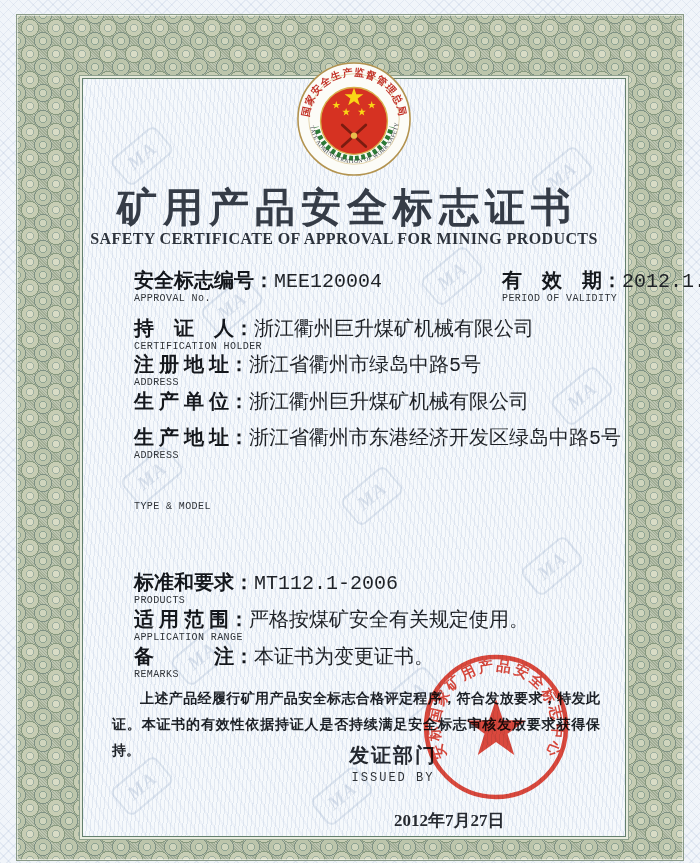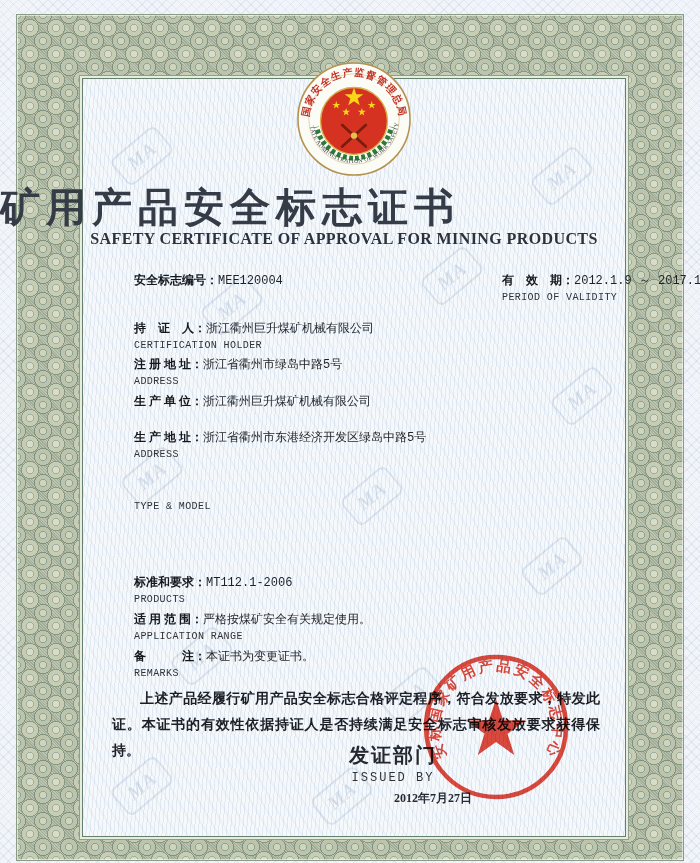--- a/index.html
+++ b/index.html
@@ -22,38 +22,38 @@
     background-image:
       repeating-linear-gradient(95deg, rgba(190,205,225,.38) 0 1px, rgba(0,0,0,0) 1px 4px),
       repeating-linear-gradient(60deg, rgba(205,215,235,.22) 0 2px, rgba(0,0,0,0) 2px 9px);
     border:1px solid #64806e;box-shadow:0 0 0 2px #e8ecdf,0 0 0 3px #8da08c;}
   .wm{position:absolute;display:flex;align-items:center;justify-content:center;
     width:54px;height:30px;border:2px solid rgba(160,178,205,.30);border-radius:7px;
     color:rgba(160,178,205,.34);font:italic 700 19px "Liberation Serif",serif;
     transform:rotate(-40deg);letter-spacing:1px;}
   .content{position:absolute;inset:0;}
   .emblem{position:absolute;left:295px;top:60px;width:118px;height:118px;}
-  .title{position:absolute;left:0;right:6px;top:180px;
+  .title{position:absolute;left:0;right:6px;top:180px;text-align:center;
     font-size:40px;font-weight:600;letter-spacing:6px;color:#353c47;}
   .subtitle{position:absolute;left:0;right:12px;top:230px;text-align:center;
     font-size:16px;font-weight:700;letter-spacing:.4px;color:#2d333c;}
   .row{position:absolute;left:134px;right:64px;}
-  .zh{font-size:12px;line-height:20px;white-space:nowrap;}
+  .zh{font-size:20px;line-height:20px;white-space:nowrap;}
   .zh .lbl{font-weight:700;color:#14171c;}
   .zh .val{font-family:"Liberation Mono","DejaVu Sans Mono",monospace;color:#1e2126;}
   .en{margin-top:1px;font:10px "Liberation Mono","DejaVu Sans Mono",monospace;
     letter-spacing:.4px;color:#2e3237;}
   .meta-validity{position:absolute;left:368px;top:0;}
   .statement{position:absolute;left:112px;top:686px;width:488px;
     font-size:14px;line-height:26px;font-weight:600;text-indent:2em;
     text-align:justify;color:#1c2026;}
   .issued{position:absolute;left:318px;top:742px;width:150px;text-align:center;}
   .issued .zh-big{font-size:20px;font-weight:700;letter-spacing:2px;color:#23272e;}
   .issued .en{letter-spacing:2px;margin-top:2px;font-size:12px;}
-  .date{position:absolute;left:394px;top:790px;font-size:12px;font-weight:600;color:#262a31;}
+  .date{position:absolute;left:394px;top:809px;font-size:17px;font-weight:600;color:#262a31;}
   .seal{position:absolute;left:417px;top:648px;width:158px;height:158px;
     mix-blend-mode:multiply;opacity:.92;}
 </style>
 </head>
 <body>
 
 <div class="page">
   <div class="frame"></div>
   <div class="paper">
     <div class="wm" style="left:30px;top:60px">MA</div>
@@ -103,20 +103,21 @@
         <textPath href="#emBot" startOffset="50%" text-anchor="middle">STATE ADMINISTRATION OF WORK SAFETY</textPath>
       </text>
     </svg>
 
     <div class="title">矿用产品安全标志证书</div>
     <div class="subtitle">SAFETY CERTIFICATE OF APPROVAL FOR MINING PRODUCTS</div>
 
     <div class="row" style="top:270px">
       <div>
         <div class="zh"><span class="lbl">安全标志编号：</span><span class="val">MEE120004</span></div>
+        <div class="en">APPROVAL No.</div>
       </div>
       <div class="meta-validity">
         <div class="zh"><span class="lbl">有　效　期：</span><span class="val">2012.1.9 ～ 2017.1.9</span></div>
         <div class="en">PERIOD OF VALIDITY</div>
       </div>
     </div>
 
     <div class="row" style="top:318px">
       <div class="zh"><span class="lbl">持　证　人：</span><span class="val">浙江衢州巨升煤矿机械有限公司</span></div>
       <div class="en">CERTIFICATION HOLDER</div>

